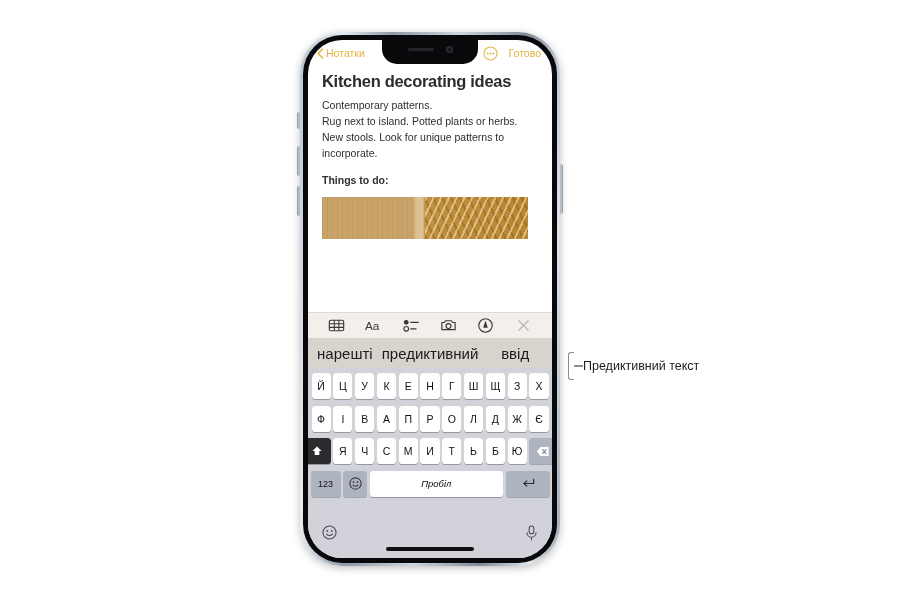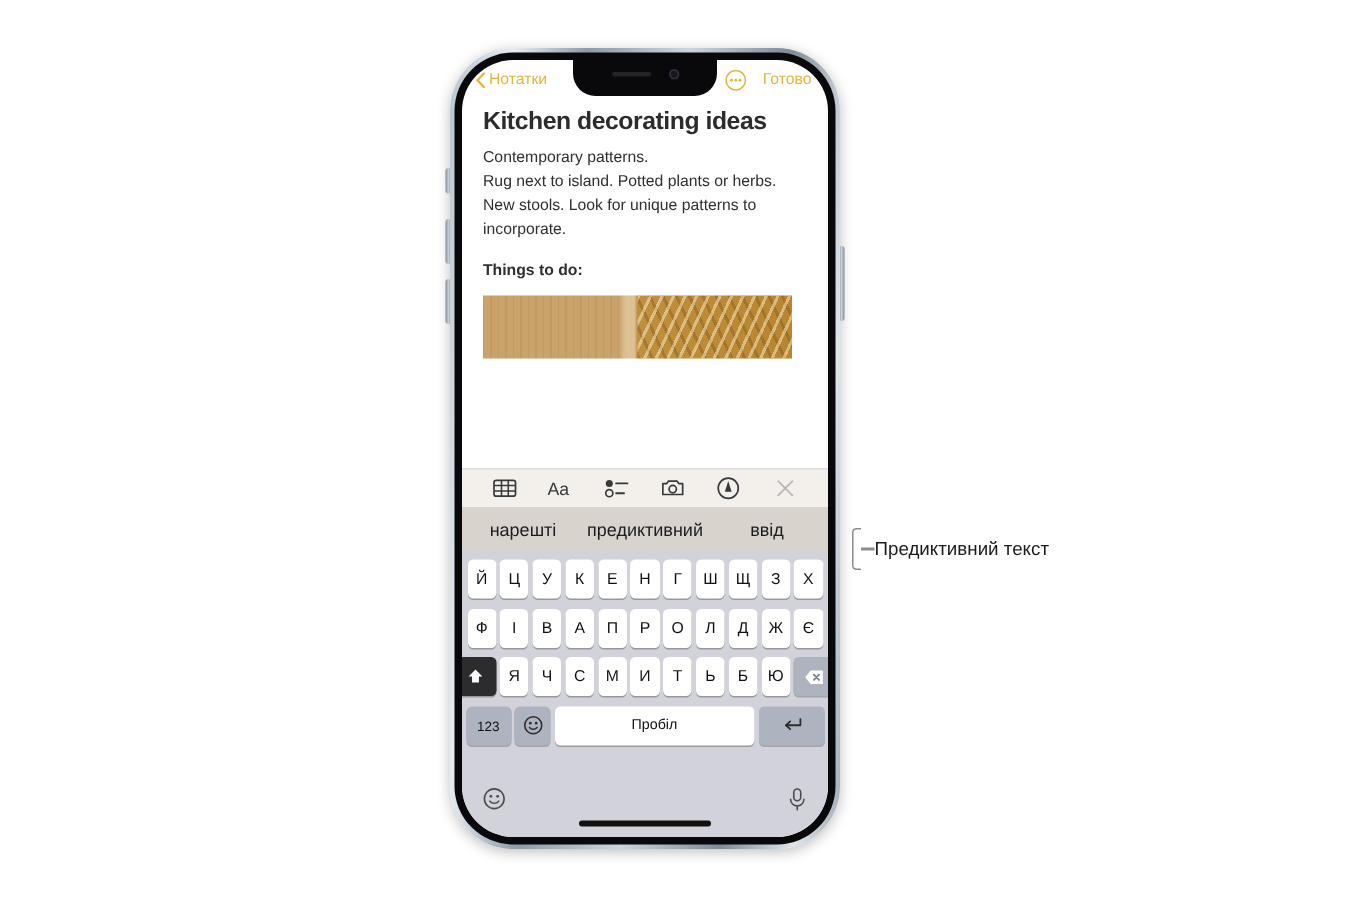--- a/index.html
+++ b/index.html
@@ -134,21 +134,21 @@
   }
   #note-toolbar .tb-ico { width: 17px; height: 17px; color: #39393b; }
 
   
   #predictive-bar {
     position: absolute; left: 0; right: 0; bottom: 190px;
     height: 30px; background: #d8d3cd;
     display: flex; align-items: center;
   }
   .pred-item {
-    flex: 1; text-align: center; font-size: 12px; color: #1c1c1e;
+    flex: 1; text-align: center; font-size: 15px; color: #1c1c1e;
     position: relative;
   }
   .pred-item + .pred-item::before {
     content: ""; position: absolute; left: 0; top: 7px; bottom: 7px;
     width: 1px; background: #bdb8b2;
   }
 
   
   #keyboard {
     position: absolute; left: 0; right: 0; bottom: 38px;
@@ -164,21 +164,21 @@
     display: flex; align-items: center; justify-content: center;
     height: 26px; width: 19.2px; flex: 0 0 auto;
   }
   .kb-row.row2 { padding: 0 9.5px; }
   .kb-row.row3 { padding: 0 0; }
   .key.fn { background: #adb3bf; box-shadow: 0 1px 0 rgba(0,0,0,.22); }
   .key.shift-active { background: #2c2c2e; color: #fff; }
   .key.wide { width: 27px; }
   .key.num { width: 30px; font-size: 9px; }
   .key.emoji { width: 24px; font-size: 12px; }
-  .key.space { flex: 1; font-size: 9.5px; color: #111; }
+  .key.space { flex: 1; font-size: 9.5px; color: #111; font-style: italic; }
   .key.enter { width: 44px; }
   .key svg { display: block; }
 
   
   #kb-bottom {
     position: absolute; left: 0; right: 0; bottom: 0;
     height: 38px; background: #d2d2da;
     display: flex; align-items: flex-start; justify-content: space-between;
     padding: 5px 14px 0 14px;
   }

